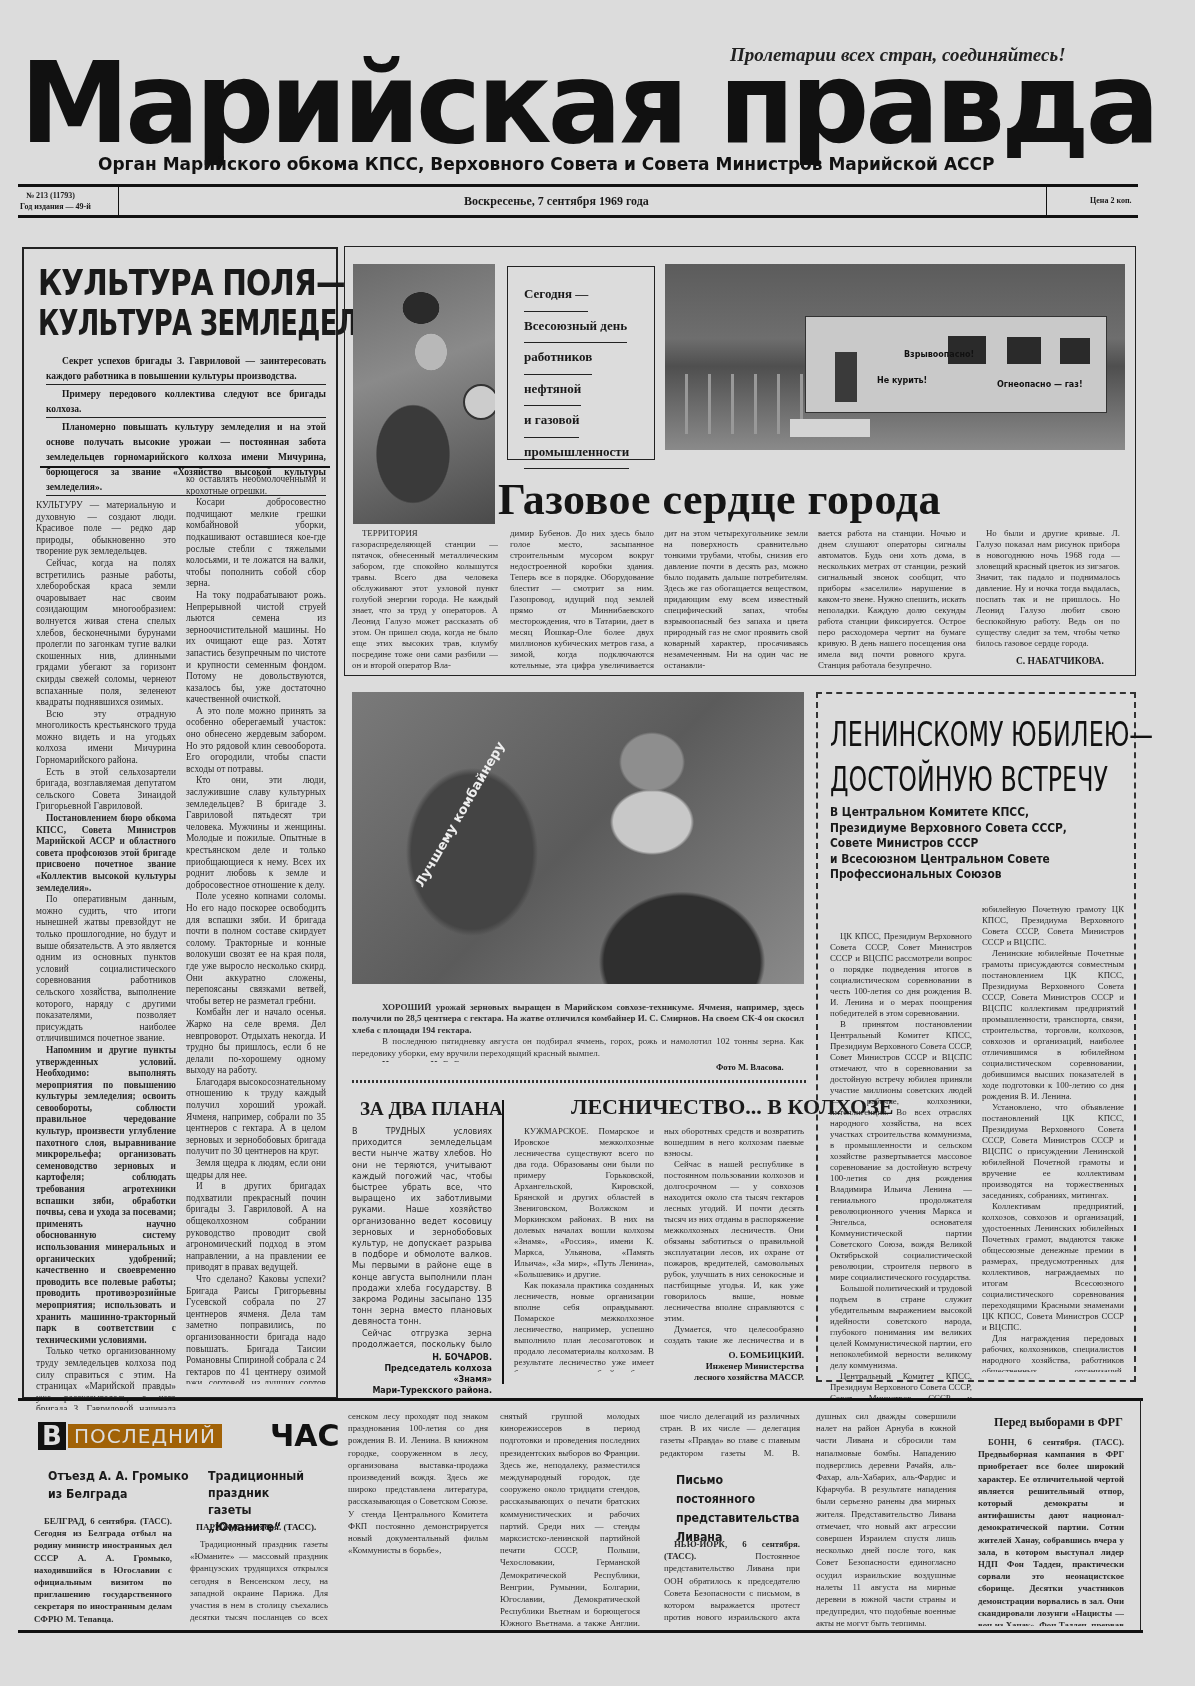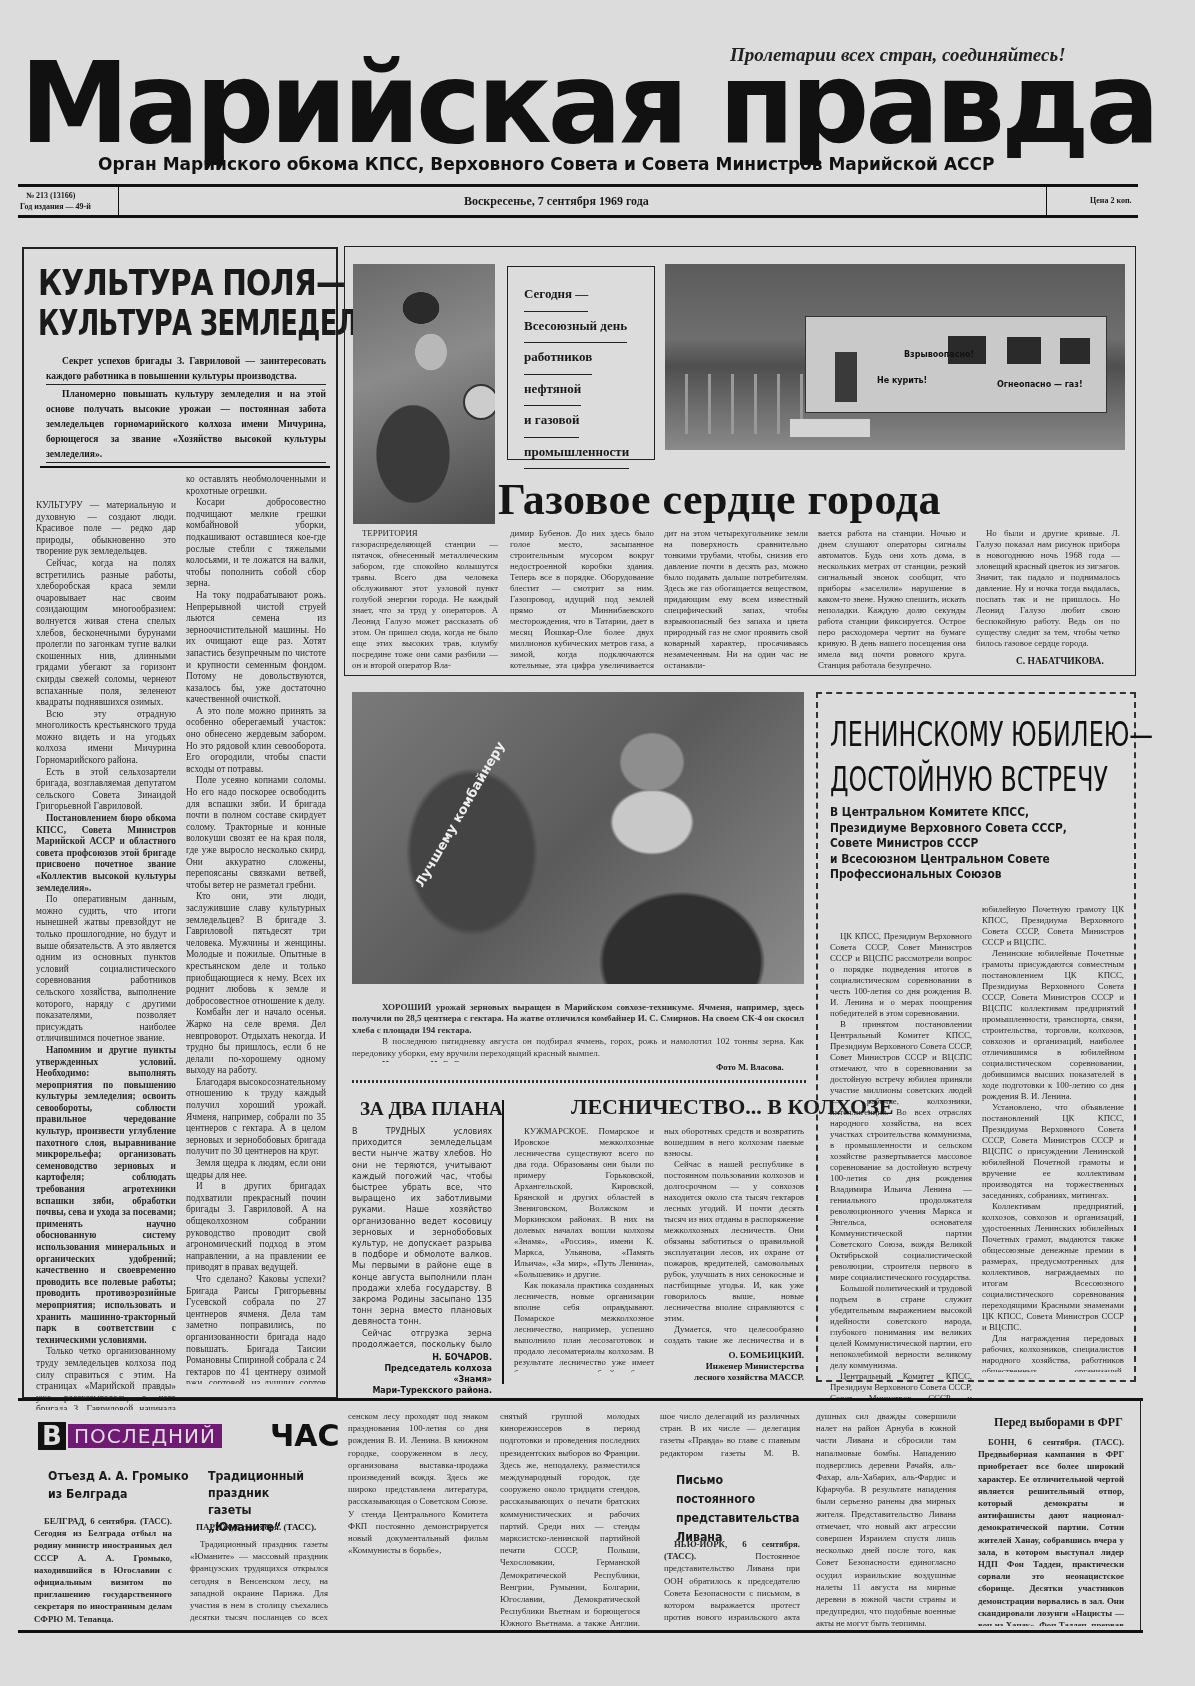--- a/index.html
+++ b/index.html
@@ -25,32 +25,33 @@
 
 <div class="abs" style="left:20px;top:48px;font-family:'DejaVu Sans',sans-serif;font-weight:bold;font-size:112px;letter-spacing:-4px;line-height:110px;color:#111;transform:scaleX(0.98);transform-origin:left top;">Марийская правда</div>
 
 <div class="abs sans" style="left:98px;top:154px;font-size:17px;font-weight:bold;color:#111;white-space:nowrap;">Орган Марийского обкома КПСС, Верховного Совета и Совета Министров Марийской АССР</div>
 
 <div class="rule" style="left:18px;top:184px;width:1120px;height:3px;"></div>
 <div class="rule" style="left:18px;top:215px;width:1120px;height:3px;"></div>
 <div class="rule" style="left:118px;top:186px;width:1px;height:30px;"></div>
 <div class="rule" style="left:1046px;top:186px;width:1px;height:30px;"></div>
 
-<div class="abs serif" style="left:26px;top:191px;font-size:8px;font-weight:bold;">№ 213 (13166)</div>
+<div class="abs serif" style="left:26px;top:191px;font-size:8px;font-weight:bold;">№ 213 (11793)</div>
 <div class="abs serif" style="left:20px;top:202px;font-size:8px;font-weight:bold;">Год издания — 49-й</div>
 <div class="abs serif" style="left:464px;top:194px;font-size:12px;font-weight:bold;">Воскресенье, 7 сентября 1969 года</div>
 <div class="abs serif" style="left:1090px;top:196px;font-size:8px;font-weight:bold;">Цена 2 коп.</div>
 
 <div class="box" style="left:22px;top:247px;width:312px;height:1148px;border-width:2px;"></div>
 
 <div class="abs cond" style="left:38px;top:262px;font-size:36px;font-weight:bold;letter-spacing:-1px;transform:scaleX(0.82);white-space:nowrap;">КУЛЬТУРА ПОЛЯ—</div>
 <div class="abs cond" style="left:38px;top:302px;font-size:36px;font-weight:bold;letter-spacing:-1px;transform:scaleX(0.72);white-space:nowrap;">КУЛЬТУРА ЗЕМЛЕДЕЛЬЦА</div>
 
 <div class="abs serif" style="left:46px;top:354px;width:280px;font-size:9.5px;line-height:15px;font-weight:bold;text-align:justify;">
   <p style="margin:0;text-indent:16px;border-bottom:1px solid #222;">Секрет успехов бригады З. Гавриловой — заинтересовать каждого работника в повышении культуры производства.</p>
+  <p style="margin:2px 0 0;text-indent:16px;border-bottom:1px solid #222;">Примеру передового коллектива следуют все бригады колхоза.</p>
   <p style="margin:2px 0 0;text-indent:16px;border-bottom:1px solid #222;">Планомерно повышать культуру земледелия и на этой основе получать высокие урожаи — постоянная забота земледельцев горномарийского колхоза имени Мичурина, борющегося за звание «Хозяйство высокой культуры земледелия».</p>
 </div>
 <div class="rule" style="left:40px;top:466px;width:290px;height:2px;"></div>
 
 <div class="abs body-text" style="left:36px;top:500px;width:140px;height:910px;font-size:9.4px;line-height:11.6px;">
   <p style="text-indent:0;">КУЛЬТУРУ — материальную и духовную — создают люди. Красивое поле — редко дар природы, обыкновенно это творение рук земледельцев.</p>
   <p>Сейчас, когда на полях встретились разные работы, хлеборобская краса земли очаровывает нас своим созидающим многообразием: волнуется живая стена спелых хлебов, бесконечными бурунами пролегли по загонкам тугие валки скошенных нив, длинными грядами убегают за горизонт скирды свежей соломы, чернеют вспаханные поля, зеленеют квадраты поднявшихся озимых.</p>
   <p>Всю эту отрадную многоликость крестьянского труда можно видеть и на угодьях колхоза имени Мичурина Горномарийского района.</p>
   <p>Есть в этой сельхозартели бригада, возглавляемая депутатом сельского Совета Зинаидой Григорьевной Гавриловой.</p>
   <p style="font-weight:bold;">Постановлением бюро обкома КПСС, Совета Министров Марийской АССР и областного совета профсоюзов этой бригаде присвоено почетное звание «Коллектив высокой культуры земледелия».</p>
@@ -58,22 +59,22 @@
   <p style="font-weight:bold;">Напомним и другие пункты утвержденных условий. Необходимо: выполнять мероприятия по повышению культуры земледелия; освоить севообороты, соблюсти правильное чередование культур, произвести углубление пахотного слоя, выравнивание микрорельефа; организовать семеноводство зерновых и картофеля; соблюдать требования агротехники вспашки зяби, обработки почвы, сева и ухода за посевами; применять научно обоснованную систему использования минеральных и органических удобрений; качественно и своевременно проводить все полевые работы; проводить противоэрозийные мероприятия; использовать и хранить машинно-тракторный парк в соответствии с техническими условиями.</p>
   <p>Только четко организованному труду земледельцев колхоза под силу справиться с этим. На страницах «Марийской правды» уже рассказывалось, с чего бригада З. Гавриловой начинала свое продвижение вперед, отмечалась направляющая роль правления колхоза и партийной организации, поддерживалось умелое агротехническое ведение сельскохозяйственных операций со стороны агронома В. Степнольцикова. С удовольствием отметим, что вышеназванные требования выполняются и в этой бригаде.</p>
 
 </div>
 
 <div class="abs body-text" style="left:186px;top:474px;width:140px;height:910px;font-size:9.4px;line-height:11.6px;">
   <p style="text-indent:0;">ко оставлять необмолоченными и крохотные огрешки.</p>
   <p>Косари добросовестно подчищают мелкие грешки комбайновой уборки, подкашивают оставшиеся кое-где рослые стебли с тяжелыми колосьями, и те ложатся на валки, чтобы пополнить собой сбор зерна.</p>
   <p>На току подрабатывают рожь. Непрерывной чистой струей льются семена из зерноочистительной машины. Но их очищают еще раз. Хотят запастись безупречным по чистоте и крупности семенным фондом. Потому не довольствуются, казалось бы, уже достаточно качественной очисткой.</p>
   <p>А это поле можно принять за особенно оберегаемый участок: оно обнесено жердевым забором. Но это рядовой клин севооборота. Его огородили, чтобы спасти всходы от потравы.</p>
+  <p>Кто они, эти люди, заслужившие славу культурных земледельцев? В бригаде З. Гавриловой пятьдесят три человека. Мужчины и женщины. Молодые и пожилые. Опытные в крестьянском деле и только приобщающиеся к нему. Всех их роднит любовь к земле и добросовестное отношение к делу.</p>
   <p>Поле усеяно копнами соломы. Но его надо поскорее освободить для вспашки зяби. И бригада почти в полном составе скирдует солому. Тракторные и конные волокуши свозят ее на края поля, где уже выросло несколько скирд. Они аккуратно сложены, перепоясаны связками ветвей, чтобы ветер не разметал гребни.</p>
-  <p>Кто они, эти люди, заслужившие славу культурных земледельцев? В бригаде З. Гавриловой пятьдесят три человека. Мужчины и женщины. Молодые и пожилые. Опытные в крестьянском деле и только приобщающиеся к нему. Всех их роднит любовь к земле и добросовестное отношение к делу.</p>
   <p>Комбайн лег и начало осенья. Жарко на селе время. Дел невпроворот. Отдыхать некогда. И трудно бы пришлось, если б не делали по-хорошему одному выходу на работу.</p>
   <p>Благодаря высокосознательному отношению к труду каждый получил хороший урожай. Ячменя, например, собрали по 35 центнеров с гектара. А в целом зерновых и зернобобовых бригада получит по 30 центнеров на круг.</p>
   <p>Земля щедра к людям, если они щедры для нее.</p>
   <p>И в других бригадах подхватили прекрасный почин бригады З. Гавриловой. А на общеколхозном собрании руководство проводит свой агрономический подход в этом направлении, а на правлении ее приводят в правах ведущей.</p>
   <p>Что сделано? Каковы успехи? Бригада Раисы Григорьевны Гусевской собрала по 27 центнеров ячменя. Дела там заметно поправились, по организованности бригада надо повышать. Бригада Таисии Романовны Спириной собрала с 24 гектаров по 41 центнеру озимой ржи, сортовой, из лучших сортов семеноводческой «Мироновская-808».</p>
 
 </div>
 
 <div class="box" style="left:344px;top:246px;width:790px;height:428px;border-width:1.5px;"></div>
 
@@ -200,21 +201,21 @@
 <div class="abs serif" style="left:664px;top:1350px;width:140px;text-align:right;font-size:9px;font-weight:bold;line-height:11px;">
   <div>О. БОМБИЦКИЙ.</div>
   <div>Инженер Министерства</div>
   <div>лесного хозяйства МАССР.</div>
 </div>
 
 <div class="rule" style="left:18px;top:1398px;width:1125px;height:3px;"></div>
 
 <div class="abs" style="left:38px;top:1422px;height:32px;">
   <span class="abs sans" style="left:0;top:0;height:28px;width:28px;background:#111;color:#ddd;font-size:26px;font-weight:bold;line-height:28px;text-align:center;">В</span>
-  <span class="abs sans" style="left:30px;top:2px;height:24px;padding:0 6px;background:#701a75;color:#ddd;font-size:20px;line-height:24px;letter-spacing:1px;white-space:nowrap;">ПОСЛЕДНИЙ</span>
+  <span class="abs sans" style="left:30px;top:2px;height:24px;padding:0 6px;background:#a16207;color:#ddd;font-size:20px;line-height:24px;letter-spacing:1px;white-space:nowrap;">ПОСЛЕДНИЙ</span>
   <span class="abs sans" style="left:232px;top:-2px;font-size:30px;font-weight:bold;color:#111;line-height:32px;">ЧАС</span>
 </div>
 
 <div class="abs cond" style="left:48px;top:1467px;width:175px;font-size:13px;font-weight:bold;line-height:18px;transform:scaleX(0.85);">Отъезд А. А. Громыко из Белграда</div>
 <div class="abs body-text" style="left:34px;top:1515px;width:138px;height:110px;font-size:8.8px;line-height:12.2px;font-weight:bold;">
   <p>
     <span>БЕЛГРАД, 6 сентября. (ТАСС).</span>
     <span>Сегодня из Белграда отбыл на родину министр иностранных дел СССР А. А. Громыко, находившийся в Югославии с официальным визитом по приглашению государственного секретаря по иностранным делам СФРЮ М. Тепавца.</span>
   </p>
 </div>

